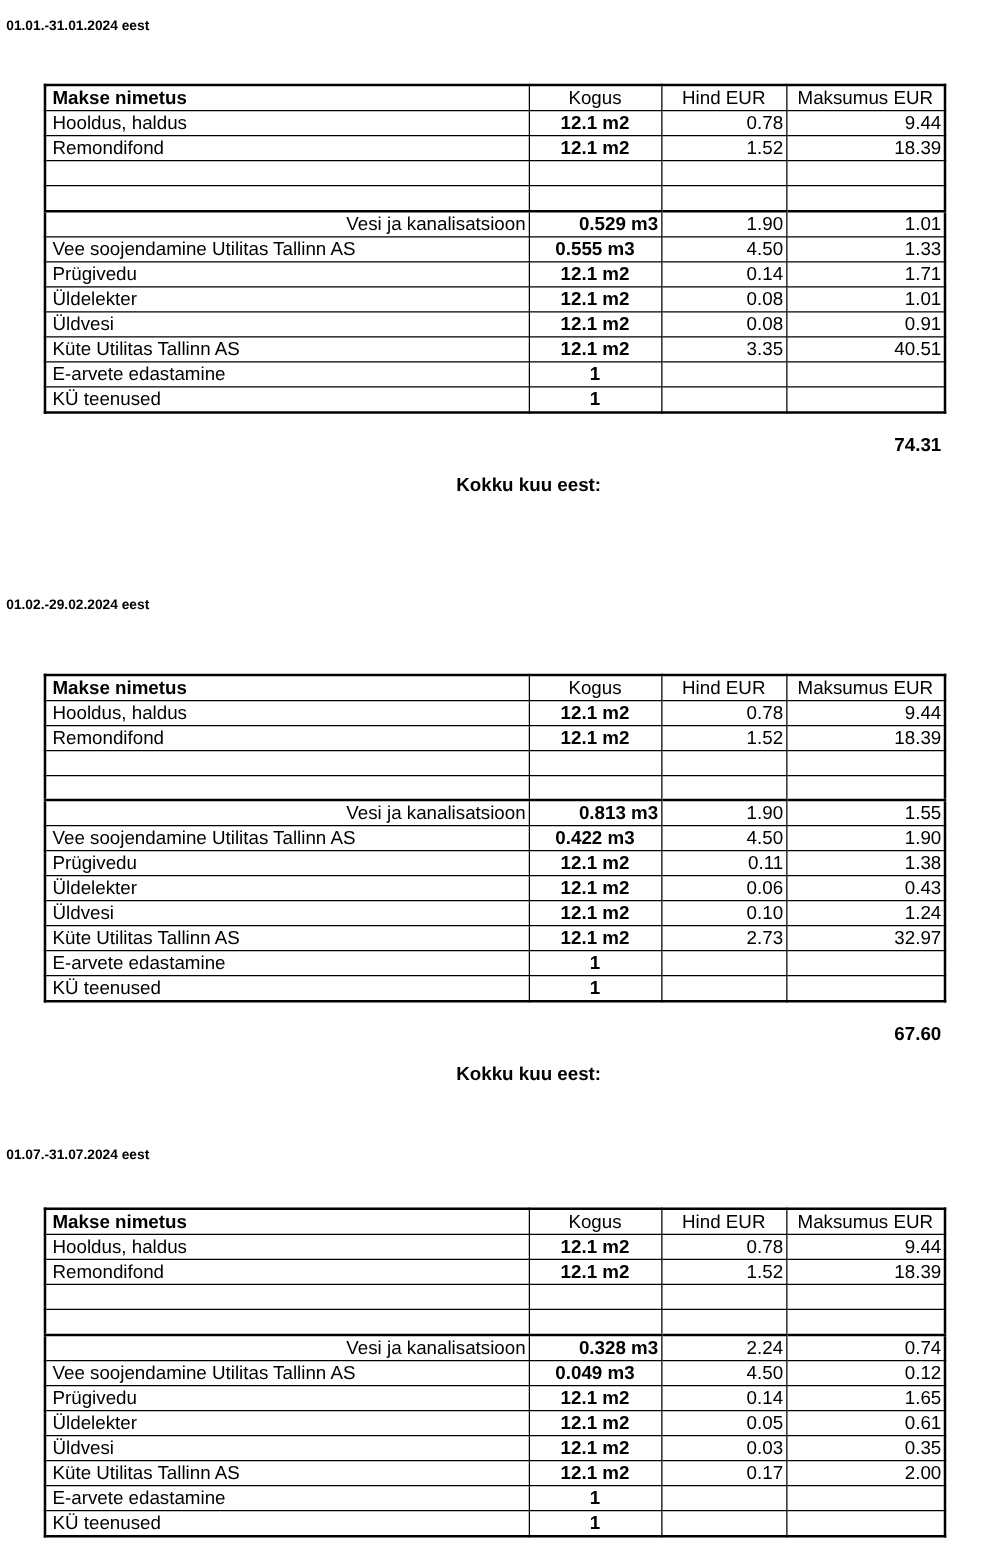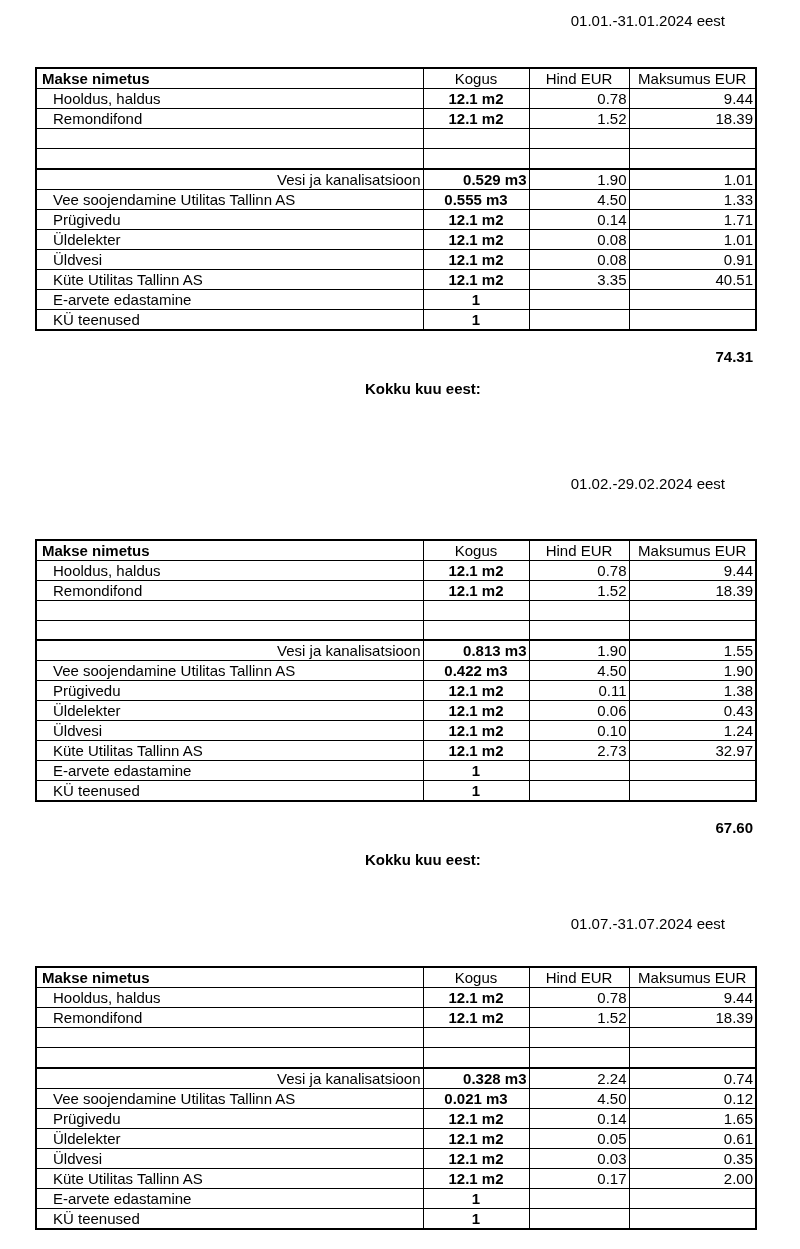--- a/index.html
+++ b/index.html
@@ -9,23 +9,23 @@
     overflow: hidden;
     font-family: "Liberation Sans", sans-serif;
     color: #000000;
   }
   .doc {
     width: 720px;
     margin-left: 35px;
     padding-top: 12px;
   }
   .section-title {
-    font-size: 15px;
-    font-weight: normal;
-    text-align: right;
+    font-size: 11px;
+    font-weight: bold;
+    text-align: left;
     line-height: 18px;
     position: relative;
     left: -30px;
   }
   .title-1 { margin-bottom: 37px; }
   .title-2 { margin-bottom: 46px; }
   .title-3 { margin-bottom: 33px; }
   table.charges {
     width: 720px;
     border-collapse: collapse;
@@ -41,21 +41,21 @@
     font-weight: normal;
     overflow: hidden;
     white-space: nowrap;
   }
   table.charges th { text-align: center; }
   table.charges th.col-name {
     text-align: left;
     font-weight: bold;
     padding-left: 5px;
   }
-  table.charges td:nth-child(1) { text-align: left; padding-left: 16px; }
+  table.charges td:nth-child(1) { text-align: left; padding-left: 5px; }
   table.charges td:nth-child(2) { text-align: center; font-weight: bold; }
   table.charges td:nth-child(3) { text-align: right; padding-right: 2px; }
   table.charges td:nth-child(4) { text-align: right; padding-right: 2px; }
   table.charges tr.thick-top td { border-top: 2px solid #000; text-align: right; }
   .total-line {
     display: flex;
     width: 720px;
     font-size: 15px;
     font-weight: bold;
     line-height: 18px;
@@ -311,21 +311,21 @@
             <td></td>
           </tr>
           <tr class="thick-top">
             <td>Vesi ja kanalisatsioon</td>
             <td>0.328 m3</td>
             <td>2.24</td>
             <td>0.74</td>
           </tr>
           <tr>
             <td>Vee soojendamine Utilitas Tallinn AS</td>
-            <td>0.021 m3</td>
+            <td>0.049 m3</td>
             <td>4.50</td>
             <td>0.12</td>
           </tr>
           <tr>
             <td>Prügivedu</td>
             <td>12.1 m2</td>
             <td>0.14</td>
             <td>1.65</td>
           </tr>
           <tr>

